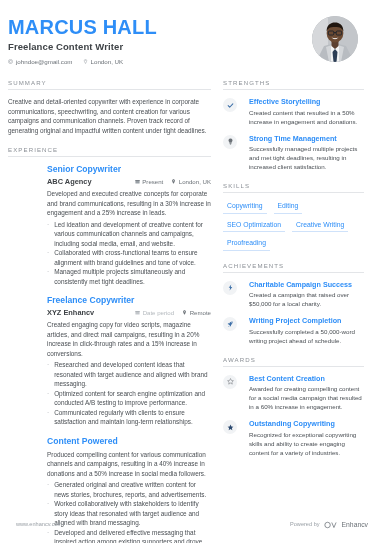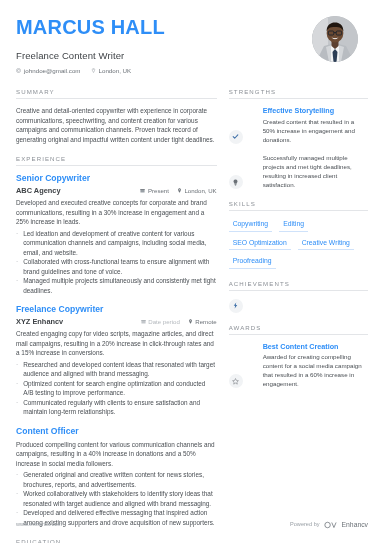--- a/index.html
+++ b/index.html
@@ -3,30 +3,30 @@
 <meta charset="utf-8">
 <style>
   * { box-sizing: border-box; margin: 0; padding: 0; }
   html, body {
     width: 384px; height: 543px;
     background: #ffffff;
     font-family: "Liberation Sans", sans-serif;
     color: #3f4347;
     overflow: hidden;
   }
-  .page { width: 384px; height: 543px; position: relative; padding: 14px 16px 0 16px; }
+  .page { width: 384px; height: 543px; position: relative; padding: 14px 16px 0 8px; }
 
   
   .header { display: flex; align-items: flex-start; justify-content: space-between; }
   .header-left { padding-top: 2px; }
   .name {
     font-size: 20px; font-weight: bold; color: #2e8ef7;
     letter-spacing: 0.2px; line-height: 22px;
   }
-  .job-title { font-size: 9.5px; font-weight: normal; color: #3f4347; margin-top: 12px; letter-spacing: 0.1px; }
+  .job-title { font-size: 9.5px; font-weight: bold; color: #3f4347; margin-top: 3px; letter-spacing: 0.1px; }
   .contact-row { display: flex; align-items: center; gap: 10px; margin-top: 6px; }
   .contact-item { display: flex; align-items: center; gap: 3px; font-size: 6.2px; color: #6b7177; }
   .contact-item svg { display: block; }
   .avatar {
     width: 46px; height: 46px; border-radius: 50%;
     overflow: hidden; flex-shrink: 0; margin-right: 10px; margin-top: 2px;
     background: #b9bcc0; position: relative;
   }
   .avatar svg { display:block; width: 46px; height: 46px; }
 
@@ -38,35 +38,35 @@
   .section { margin-bottom: 11px; }
   .section-title {
     font-size: 6.1px; letter-spacing: 1.1px; color: #8b9096;
     text-transform: uppercase; padding-bottom: 3px;
   }
   .section-rule { height: 1px; background: #e3e5e8; margin-bottom: 7px; }
 
   .summary-text { font-size: 6.4px; line-height: 9.6px; color: #4a4f54; }
 
   
-  .entry { margin-bottom: 9px; }
+  .entry { margin-bottom: 9px; margin-left: 39px; }
   .entry-title { font-size: 8.6px; font-weight: bold; color: #2e8ef7; line-height: 11px; }
   .entry-sub-row { display: flex; align-items: center; justify-content: space-between; margin-top: 2px; gap: 32px; }
   .entry-company { font-size: 7.4px; font-weight: bold; color: #3f4347; }
   .entry-meta { display: flex; align-items: center; gap: 8px; }
   .meta-item { display: flex; align-items: center; gap: 2.5px; font-size: 6.1px; color: #6b7177; }
   .meta-item.muted { color: #b4b9be; }
   .meta-item svg { display: block; }
   .entry-desc { font-size: 6.4px; line-height: 9.5px; color: #4a4f54; margin-top: 3px; }
   .bullets { margin-top: 2px; }
   .bullet { display: flex; gap: 5px; font-size: 6.4px; line-height: 9.5px; color: #4a4f54; }
   .bullet-dash { color: #b4b9be; flex-shrink: 0; line-height: 9.5px; }
 
   
-  .item-row { display: flex; gap: 20px; margin-bottom: 8px; align-items: flex-end; }
+  .item-row { display: flex; gap: 12px; margin-bottom: 8px; }
   .item-icon {
     width: 14px; height: 14px; border-radius: 50%; background: #f1f3f5;
     display: flex; align-items: center; justify-content: center; flex-shrink: 0; margin-top: 1px;
   }
   .item-icon svg { display: block; }
   .item-body { flex: 1; }
   .item-title { font-size: 7.2px; font-weight: bold; color: #2e8ef7; line-height: 9px; }
   .item-desc { font-size: 6.2px; line-height: 9px; color: #4a4f54; margin-top: 1.5px; }
 
   
@@ -241,21 +241,21 @@
                 <span>Optimized content for search engine optimization and conducted A/B testing to improve performance.</span>
               </div>
             <div class="bullet">
                 <span class="bullet-dash">·</span>
                 <span>Communicated regularly with clients to ensure satisfaction and maintain long-term relationships.</span>
               </div>
           </div>
         </div>
 
         <div class="entry">
-          <div class="entry-title">Content Officer</div>
+          <div class="entry-title">Content Powered</div>
           <div class="entry-desc">Produced compelling content for various communication channels and campaigns, resulting in a 40% increase in donations and a 50% increase in social media followers.</div>
           <div class="bullets">
             <div class="bullet">
                 <span class="bullet-dash">·</span>
                 <span>Generated original and creative written content for news stories, brochures, reports, and advertisements.</span>
               </div>
             <div class="bullet">
                 <span class="bullet-dash">·</span>
                 <span>Worked collaboratively with stakeholders to identify story ideas that resonated with target audience and aligned with brand messaging.</span>
               </div>
@@ -295,20 +295,21 @@
 
         <div class="item-row">
           <div class="item-icon">
             <svg width="7" height="7" viewBox="0 0 12 12">
                 <path d="M6 0.9 A3.4 3.4 0 0 0 3.9 7 v1.1 h4.2 V7 A3.4 3.4 0 0 0 6 0.9 z" fill="#6b7177"></path>
                 <rect x="4.3" y="8.7" width="3.4" height="1.1" rx="0.5" fill="#6b7177"></rect>
                 <rect x="4.8" y="10.2" width="2.4" height="1" rx="0.5" fill="#6b7177"></rect>
               </svg>
           </div>
           <div class="item-body">
+            <div class="item-title">Strong Time Management</div>
             <div class="item-desc">Successfully managed multiple projects and met tight deadlines, resulting in increased client satisfaction.</div>
           </div>
         </div>
       </div>
 
       <div class="section">
         <div class="section-title">SKILLS</div>
         <div class="section-rule"></div>
         <div class="skills-wrap">
           <span class="skill">Copywriting</span>
@@ -322,40 +323,68 @@
       <div class="section">
         <div class="section-title">ACHIEVEMENTS</div>
         <div class="section-rule"></div>
 
         <div class="item-row">
           <div class="item-icon">
             <svg width="7" height="7" viewBox="0 0 12 12">
                 <path d="M7.2 0.8 L3 6.6 h2.4 L4.6 11.2 L9 5.2 H6.5 Z" fill="#3d6fa8"></path>
               </svg>
           </div>
-        </div>
-
+          <div class="item-body">
+            <div class="item-title">Charitable Campaign Success</div>
+            <div class="item-desc">Created a campaign that raised over $50,000 for a local charity.</div>
+          </div>
+        </div>
+
+        <div class="item-row">
+          <div class="item-icon">
+            <svg width="7" height="7" viewBox="0 0 12 12">
+                <path d="M9.6 1.1 c-2.4 -0.3 -4.3 1 -5.6 3 l-1.9 -0.3 l-1 1.2 l2 0.9 l1.7 1.7 l0.9 2 l1.2 -1 l-0.3 -1.9 c2 -1.3 3.3 -3.2 3 -5.6 z" fill="#3d6fa8"></path>
+                <circle cx="8" cy="3.1" r="0.85" fill="#f1f3f5"></circle>
+                <path d="M2.2 9.8 l1.3 -1.3 l0.6 0.6 l-1.3 1.3 z" fill="#3d6fa8"></path>
+              </svg>
+          </div>
+          <div class="item-body">
+            <div class="item-title">Writing Project Completion</div>
+            <div class="item-desc">Successfully completed a 50,000-word writing project ahead of schedule.</div>
+          </div>
+        </div>
       </div>
 
       <div class="section">
         <div class="section-title">AWARDS</div>
         <div class="section-rule"></div>
 
         <div class="item-row">
           <div class="item-icon">
             <svg width="7" height="7" viewBox="0 0 12 12">
                 <path d="M6 0.9 L7.5 4.2 L11 4.6 L8.4 7 L9.1 10.5 L6 8.7 L2.9 10.5 L3.6 7 L1 4.6 L4.5 4.2 Z" fill="none" stroke="#7d8287" stroke-width="1"></path>
               </svg>
           </div>
           <div class="item-body">
             <div class="item-title">Best Content Creation</div>
             <div class="item-desc">Awarded for creating compelling content for a social media campaign that resulted in a 60% increase in engagement.</div>
           </div>
         </div>
 
+        <div class="item-row">
+          <div class="item-icon">
+            <svg width="7" height="7" viewBox="0 0 12 12">
+                <path d="M6 0.9 L7.5 4.2 L11 4.6 L8.4 7 L9.1 10.5 L6 8.7 L2.9 10.5 L3.6 7 L1 4.6 L4.5 4.2 Z" fill="#2c4a70"></path>
+              </svg>
+          </div>
+          <div class="item-body">
+            <div class="item-title">Outstanding Copywriting</div>
+            <div class="item-desc">Recognized for exceptional copywriting skills and ability to create engaging content for a variety of industries.</div>
+          </div>
+        </div>
       </div>
 
     </div>
   </div>
 
   <div class="footer">
     <div class="footer-url">www.enhancv.com</div>
     <div class="footer-brand">
       <span class="powered">Powered by</span>
       <span>

